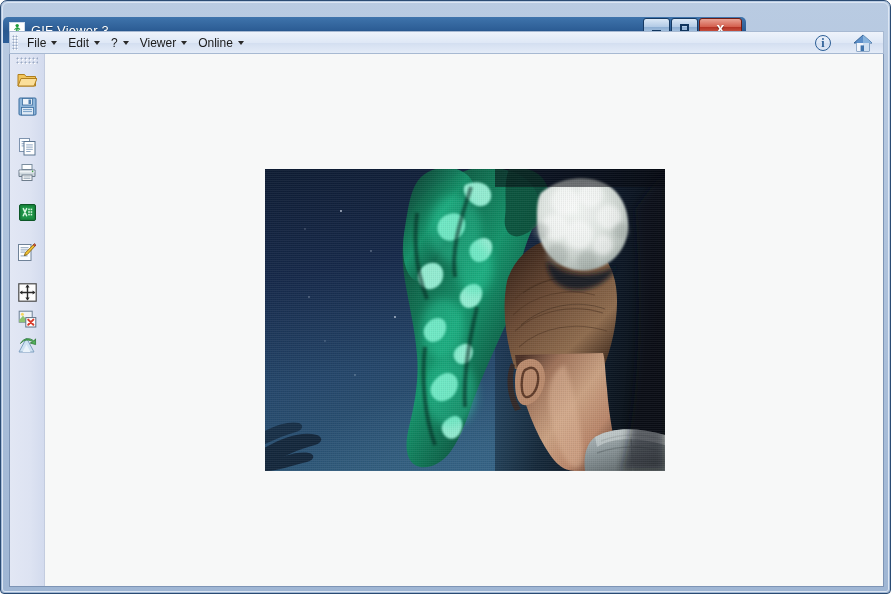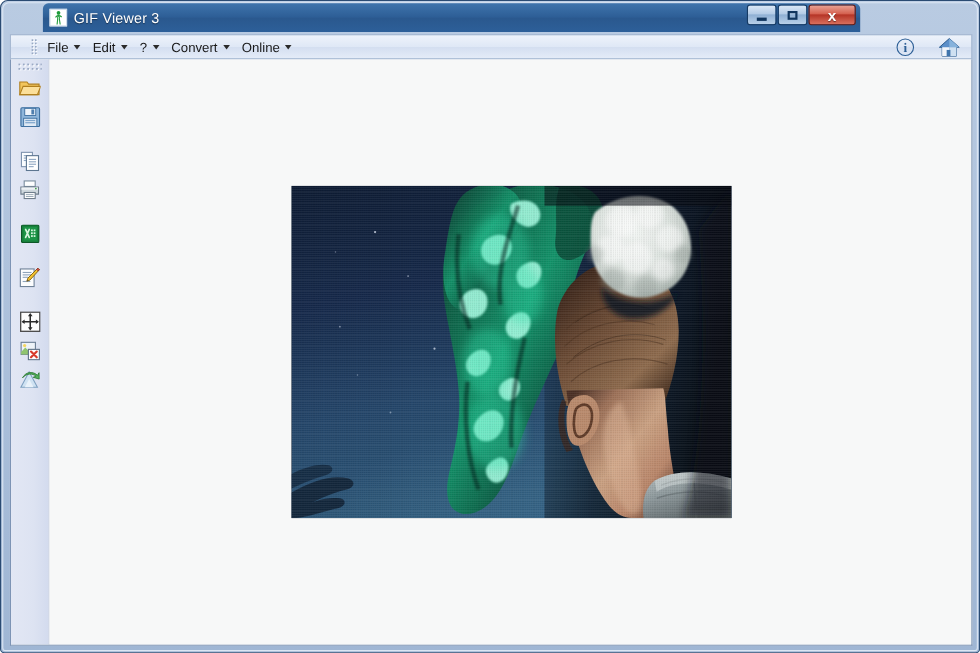--- a/index.html
+++ b/index.html
@@ -31,29 +31,28 @@
     position:absolute;
     left:1px; top:1px; right:1px; bottom:1px;
     border:1px solid #dce6f3;
     border-radius:6px 6px 3px 3px;
     pointer-events:none;
   }
 
   
   #titlebar {
     position: absolute;
-    left: 2px; top: 2px;
+    left: 2px; top: 16px;
     width: 743px;
     height: 26px;
     box-sizing: border-box;
     background: linear-gradient(to bottom, #3f74ac 0%, #2d5e96 48%, #2a588e 52%, #2d5f99 100%);
     border-radius: 5px 5px 0 0;
     display: flex;
     align-items: center;
-    margin-left: 36px;
   }
   #title-icon {
     width: 16px; height: 16px;
     margin-left: 6px; margin-right: 6px;
     position: relative;
     background: #ffffff;
     border: 1px solid #cfdcea;
     box-sizing: border-box;
     flex: 0 0 auto;
   }
@@ -111,21 +110,20 @@
   #menubar {
     position: absolute;
     left: 8px; top: 30px;
     width: 875px;
     height: 23px;
     box-sizing: border-box;
     background: linear-gradient(to bottom, #eef3fb 0%, #dfe8f6 50%, #d3def0 51%, #e4ecf8 100%);
     border: 1px solid #a7b9d2;
     display: flex;
     align-items: center;
-    padding-left: 16px;
   }
   .gripper {
     width: 6px;
     height: 15px;
     margin: 0 3px 0 2px;
     background-image:
       radial-gradient(circle at 1.5px 1.5px, #97a8c2 0.9px, transparent 1.1px),
       radial-gradient(circle at 1.5px 1.5px, #ffffff 0.9px, transparent 1.1px);
     background-size: 3px 3px, 3px 3px;
     background-position: 0 0, 1px 1px;
@@ -288,21 +286,21 @@
     </div>
     <div class="menu-item">
       <span>Edit</span>
       <span class="caret"></span>
     </div>
     <div class="menu-item">
       <span>?</span>
       <span class="caret"></span>
     </div>
     <div class="menu-item">
-      <span>Convert</span>
+      <span>Viewer</span>
       <span class="caret"></span>
     </div>
     <div class="menu-item">
       <span>Online</span>
       <span class="caret"></span>
     </div>
 
     <div class="menubar-right">
       <div id="info-icon">i</div>
       <div id="home-icon">

